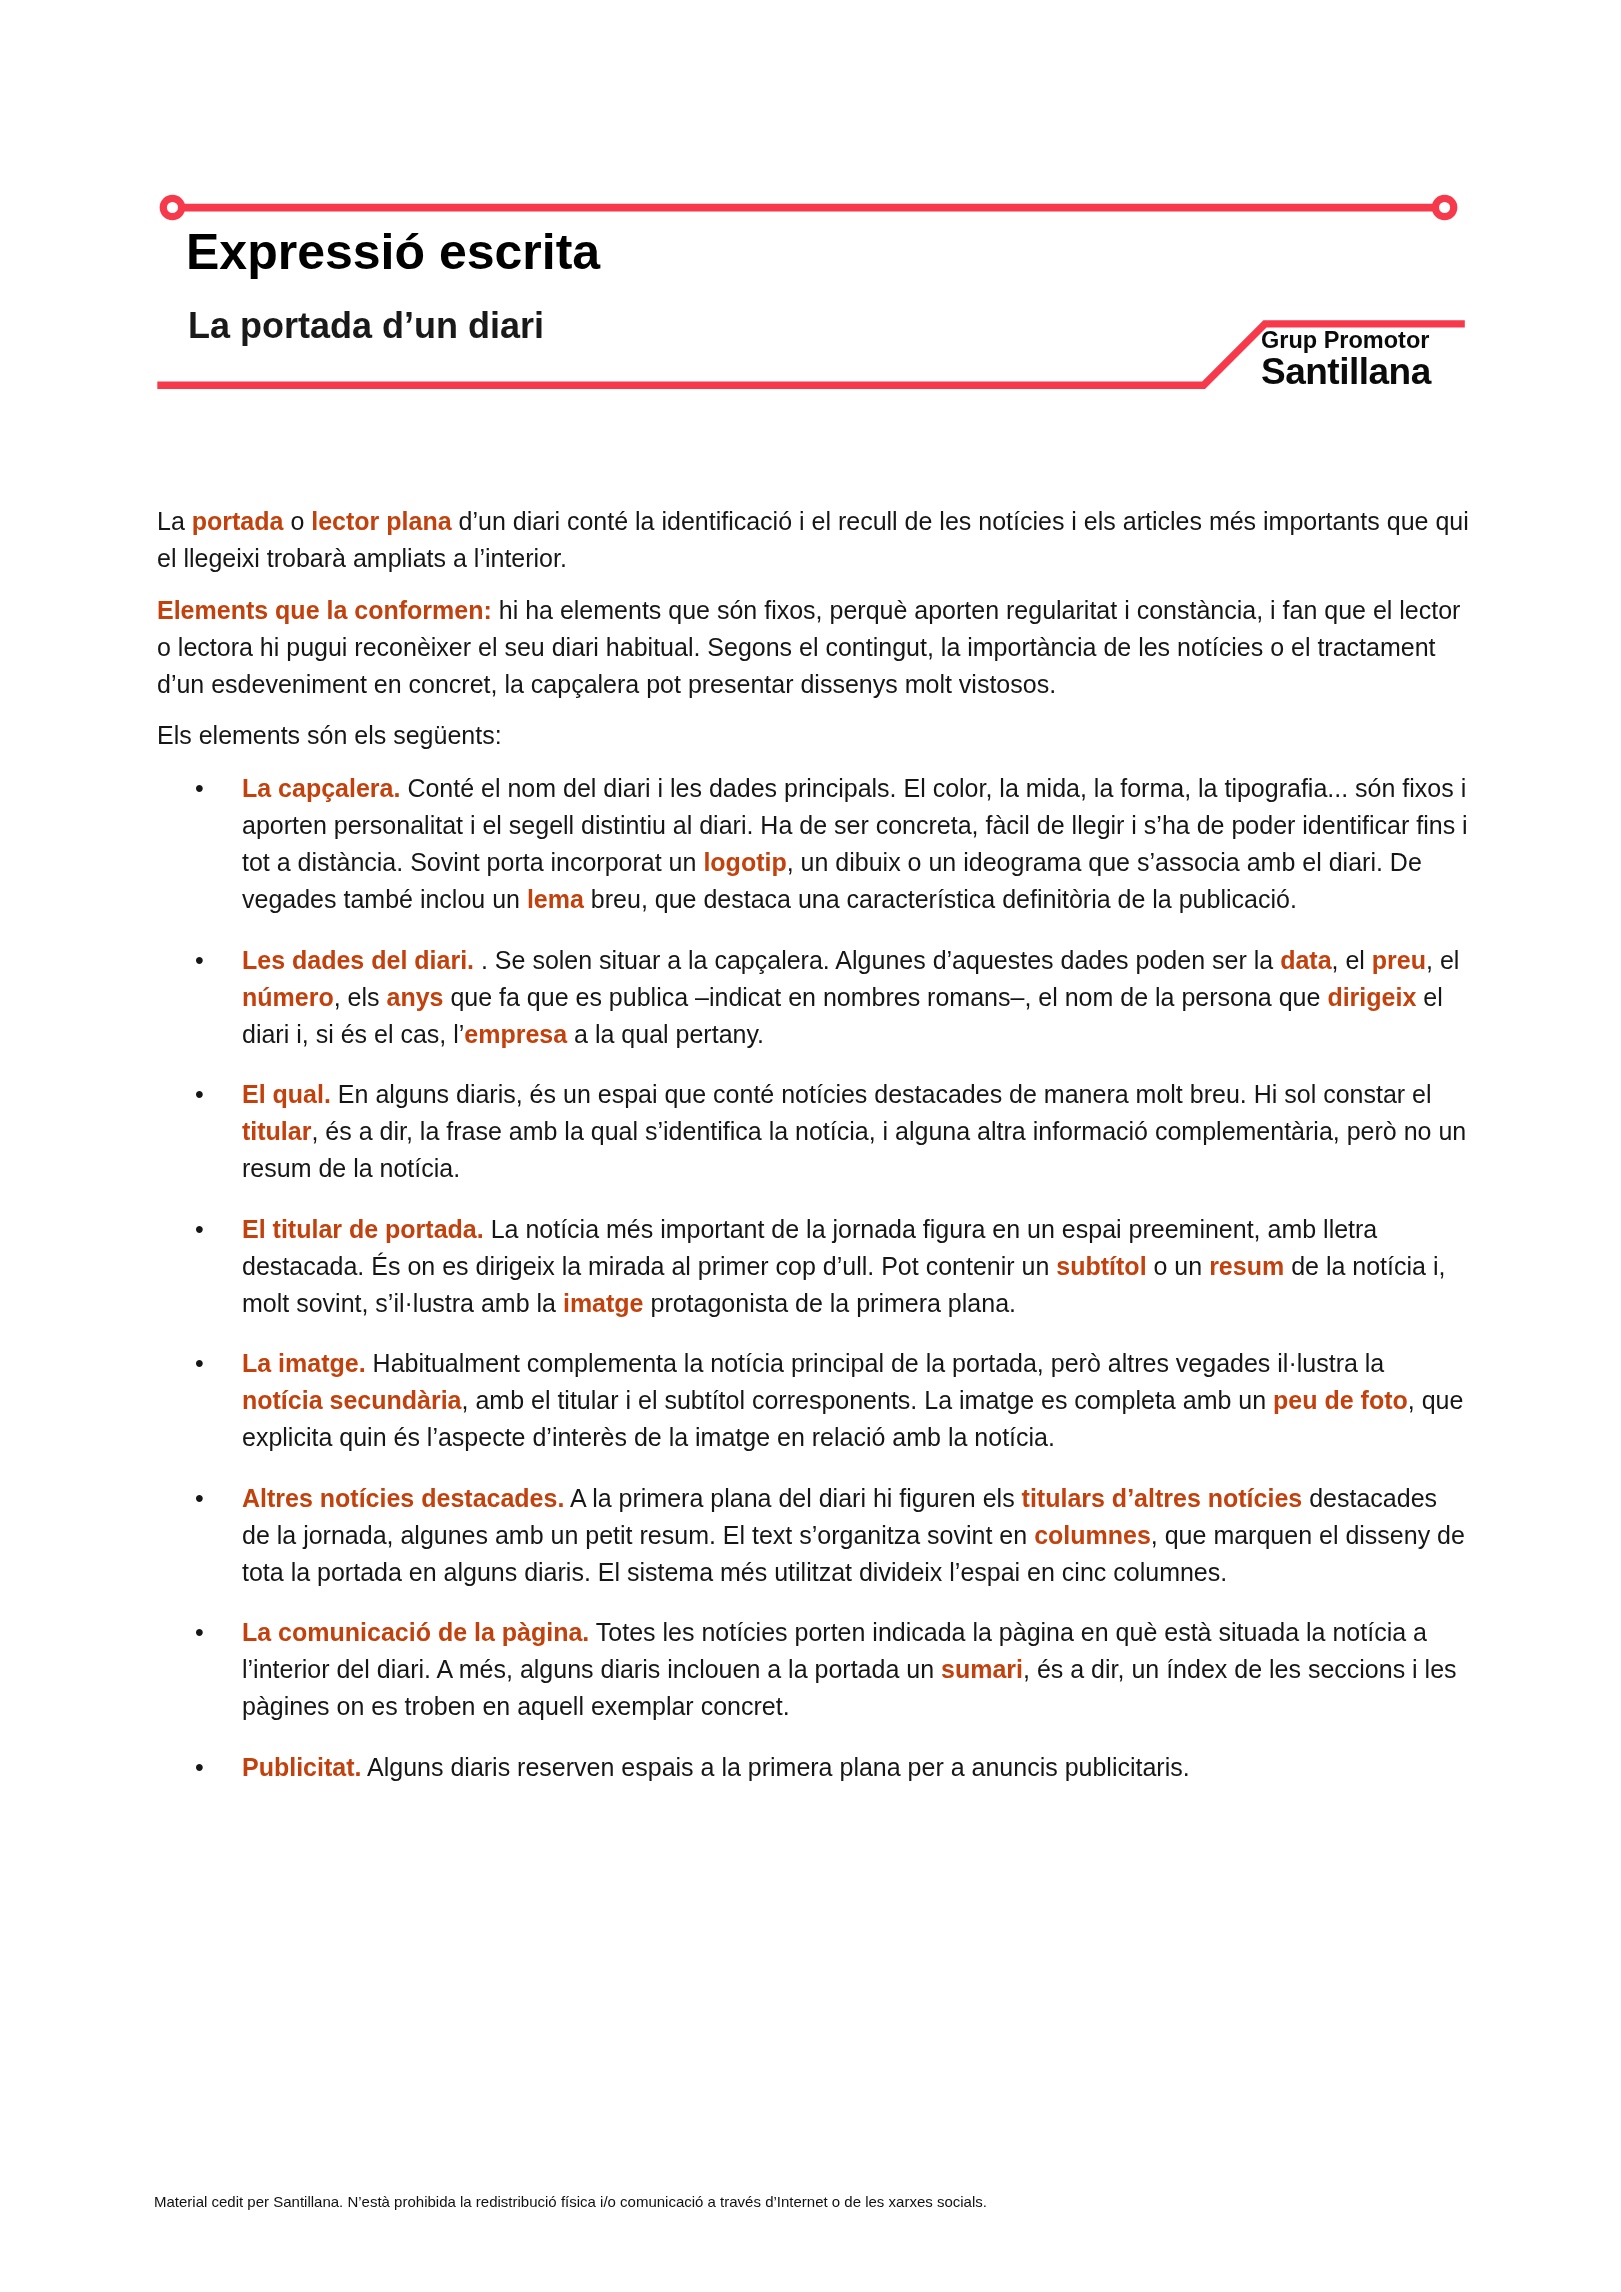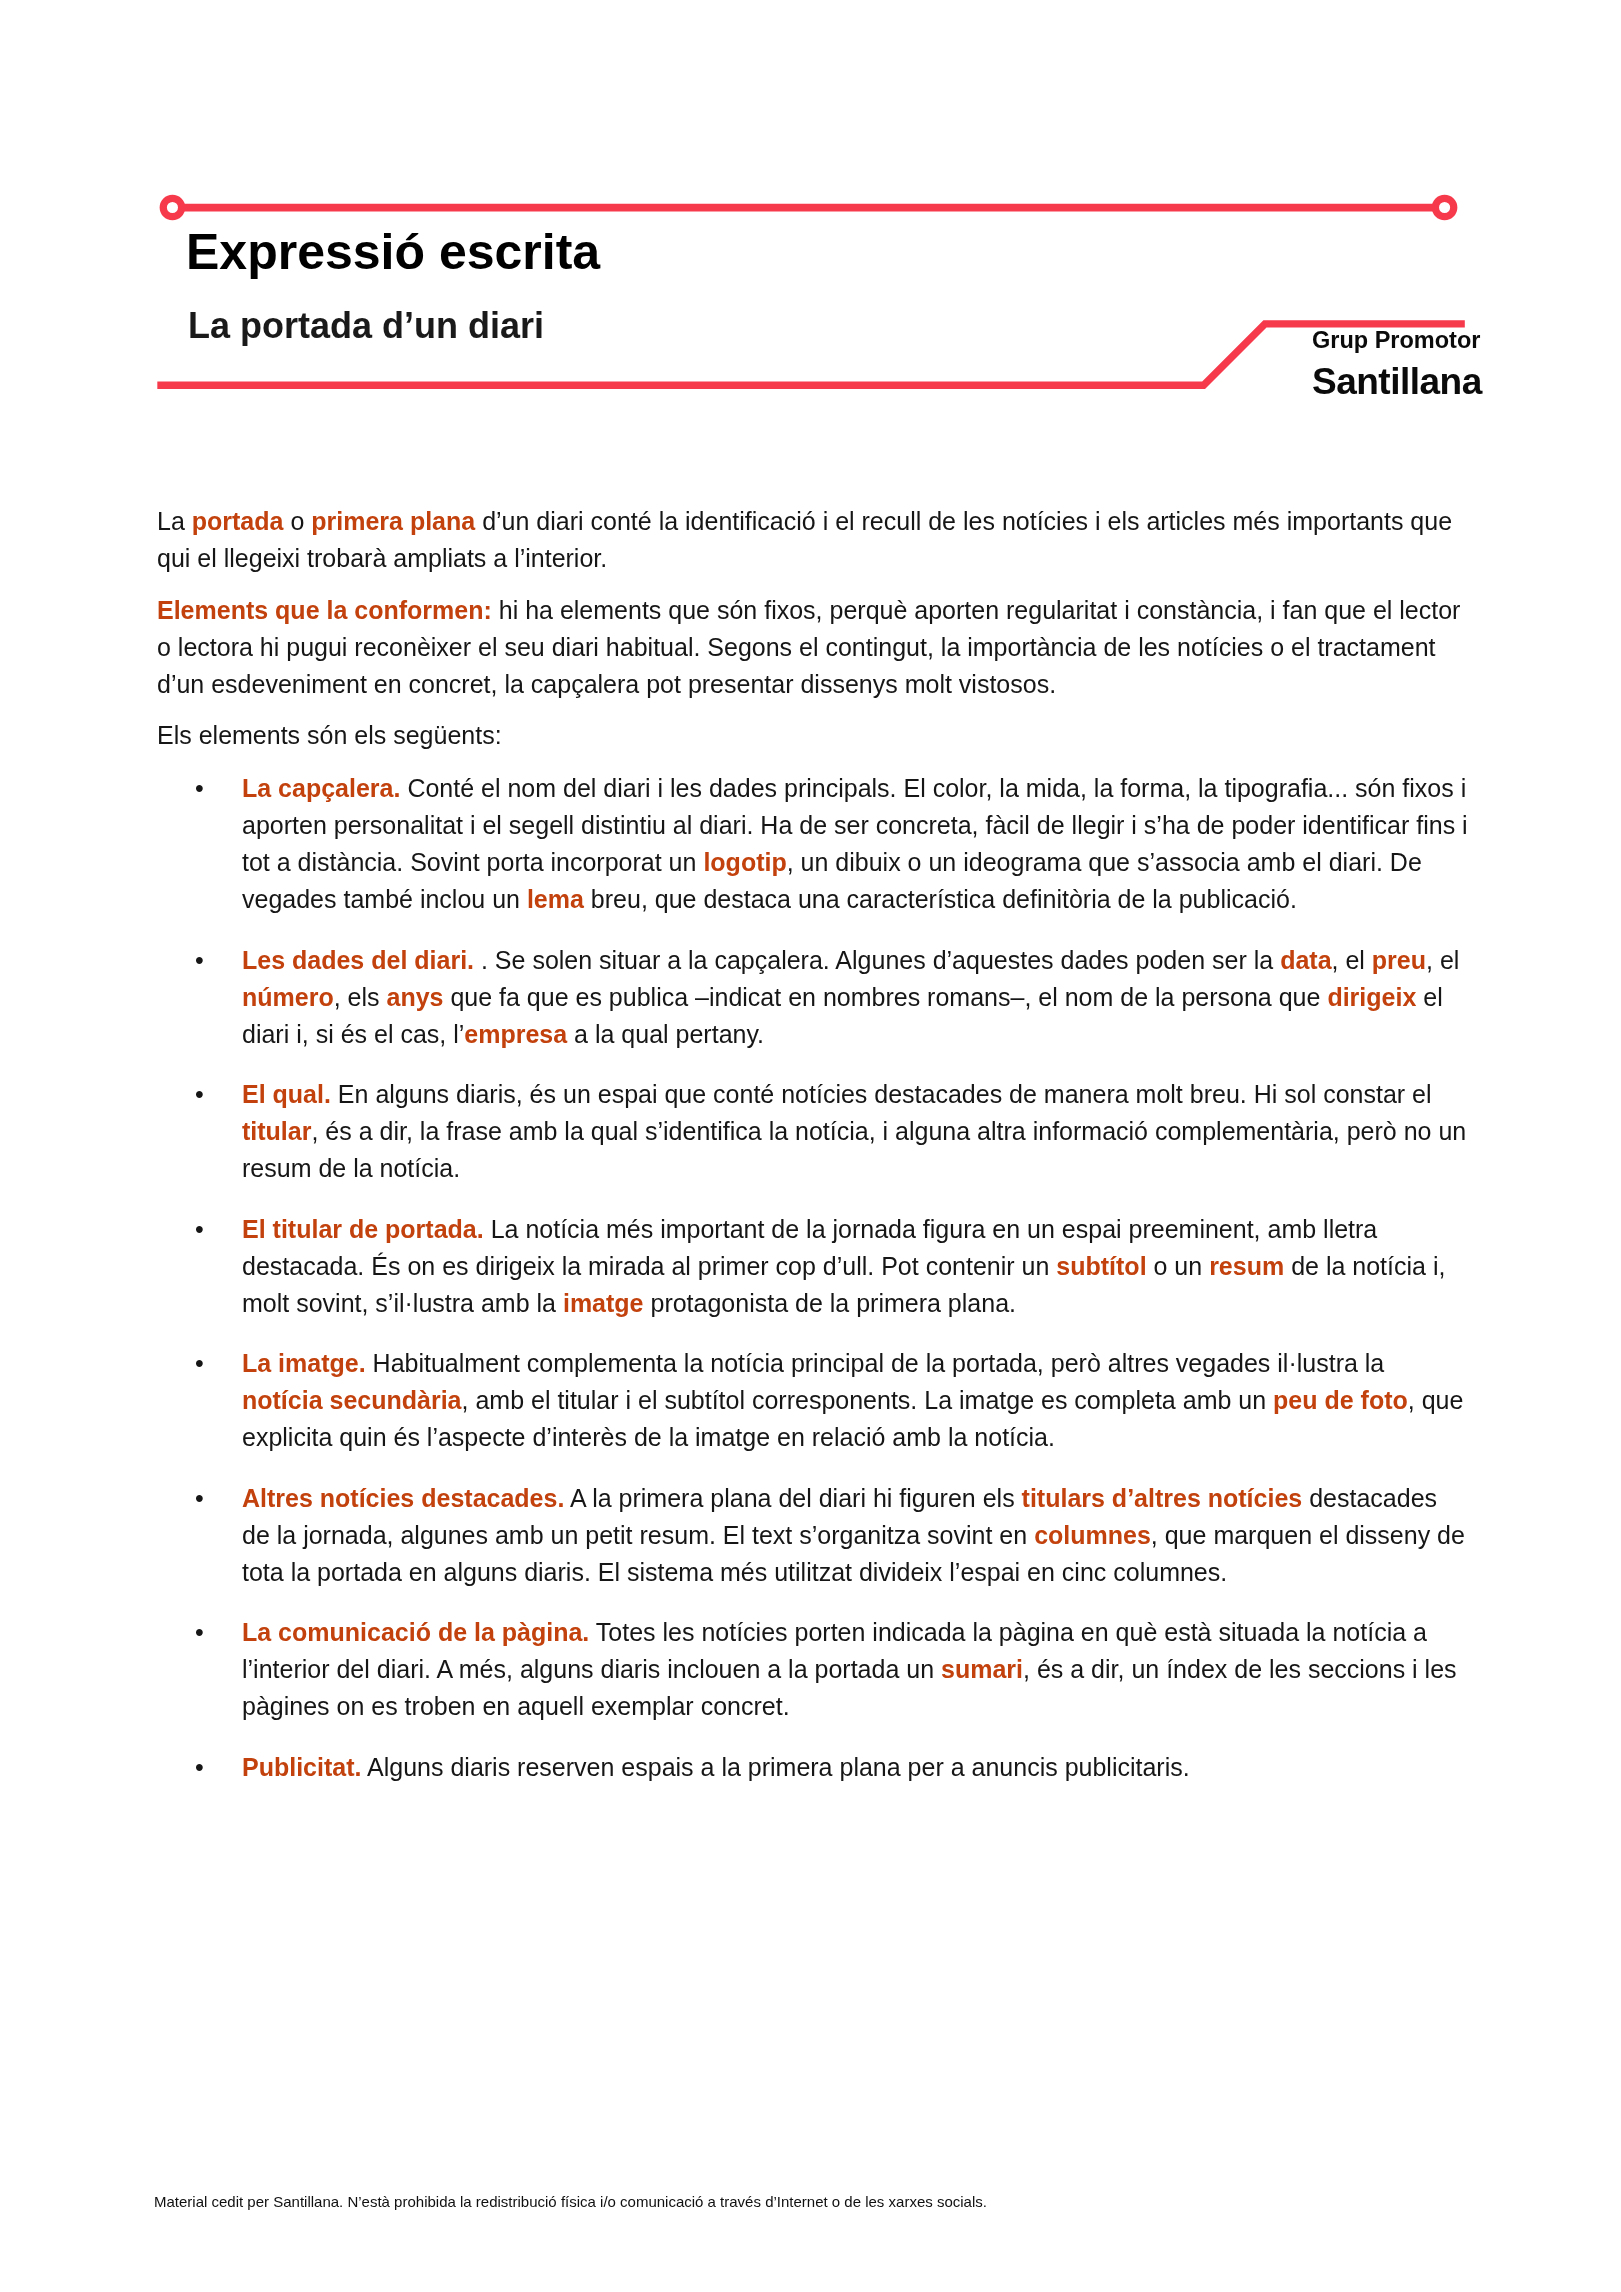--- a/index.html
+++ b/index.html
@@ -18,22 +18,22 @@
     position:absolute;left:186px;top:227px;margin:0;
     font-size:50px;font-weight:700;line-height:1;color:#000;
     letter-spacing:0px;
   }
   .page-subtitle{
     position:absolute;left:188px;top:308px;margin:0;
     font-size:36px;font-weight:700;line-height:1;color:#1a1a1a;
   }
   .brandline-svg{position:absolute;left:154px;top:317px;width:1319px;height:78px;}
   .logo{
-    position:absolute;left:1312px;top:329px;
-    display:flex;flex-direction:column;gap:10px;
+    position:absolute;left:1261px;top:329px;
+    display:flex;flex-direction:column;gap:0;
     color:#0b0b0b;
     justify-content:center;
   }
   .logo-top{font-size:23.5px;font-weight:700;line-height:1;letter-spacing:0px;}
   .logo-bottom{font-size:37px;font-weight:700;line-height:1;letter-spacing:-0.5px;}
   .body-text{
     position:absolute;left:157px;top:503px;width:1314px;
     font-size:25px;line-height:37px;color:#161616;
   }
   .body-text p{margin:0 0 14.7px 0;}
@@ -75,21 +75,21 @@
   <svg class="brandline-svg" viewBox="0 0 1346 80" xmlns="http://www.w3.org/2000/svg" aria-hidden="true">
     <polyline class="accent-stroke" points="0,70 1073,70 1136,7 1341,7" fill="none" stroke-width="7.5"></polyline>
   </svg>
 
   <div class="logo">
     <span class="logo-top">Grup Promotor</span>
     <span class="logo-bottom">Santillana</span>
   </div>
 
   <div class="body-text">
-    <p><span>La </span><span class="b">portada</span><span> o </span><span class="b">primera plana</span><span> d’un diari conté la identificació i el recull de les notícies i els articles més importants que qui el llegeixi trobarà ampliats a l’interior.</span></p>
+    <p><span>La </span><span class="b">portada</span><span> o </span><span class="b">lector plana</span><span> d’un diari conté la identificació i el recull de les notícies i els articles més importants que qui el llegeixi trobarà ampliats a l’interior.</span></p>
     <p><span class="b">Elements que la conformen:</span><span> hi ha elements que són fixos, perquè aporten regularitat i constància, i fan que el lector o lectora hi pugui reconèixer el seu diari habitual. Segons el contingut, la importància de les notícies o el tractament d’un esdeveniment en concret, la capçalera pot presentar dissenys molt vistosos.</span></p>
     <p><span>Els elements són els següents:</span></p>
 
     <ul class="bullets">
       <li><span class="b">La capçalera.</span><span> Conté el nom del diari i les dades principals. El color, la mida, la forma, la tipografia... són fixos i aporten personalitat i el segell distintiu al diari. Ha de ser concreta, fàcil de llegir i s’ha de poder identificar fins i tot a distància. Sovint porta incorporat un </span><span class="b">logotip</span><span>, un dibuix o un ideograma que s’associa amb el diari. De vegades també inclou un </span><span class="b">lema</span><span> breu, que destaca una característica definitòria de la publicació.</span></li>
       <li><span class="b">Les dades del diari.</span><span> . Se solen situar a la capçalera. Algunes d’aquestes dades poden ser la </span><span class="b">data</span><span>, el </span><span class="b">preu</span><span>, el </span><span class="b">número</span><span>, els </span><span class="b">anys</span><span> que fa que es publica –indicat en nombres romans–, el nom de la persona que </span><span class="b">dirigeix</span><span> el diari i, si és el cas, l’</span><span class="b">empresa</span><span> a la qual pertany.</span></li>
       <li><span class="b">El qual.</span><span> En alguns diaris, és un espai que conté notícies destacades de manera molt breu. Hi sol constar el </span><span class="b">titular</span><span>, és a dir, la frase amb la qual s’identifica la notícia, i alguna altra informació complementària, però no un resum de la notícia.</span></li>
       <li><span class="b">El titular de portada.</span><span> La notícia més important de la jornada figura en un espai preeminent, amb lletra destacada. És on es dirigeix la mirada al primer cop d’ull. Pot contenir un </span><span class="b">subtítol</span><span> o un </span><span class="b">resum</span><span> de la notícia i, molt sovint, s’il·lustra amb la </span><span class="b">imatge</span><span> protagonista de la primera plana.</span></li>
       <li><span class="b">La imatge.</span><span> Habitualment complementa la notícia principal de la portada, però altres vegades il·lustra la </span><span class="b">notícia secundària</span><span>, amb el titular i el subtítol corresponents. La imatge es completa amb un </span><span class="b">peu de foto</span><span>, que explicita quin és l’aspecte d’interès de la imatge en relació amb la notícia.</span></li>
       <li><span class="b">Altres notícies destacades.</span><span> A la primera plana del diari hi figuren els </span><span class="b">titulars d’altres notícies</span><span> destacades de la jornada, algunes amb un petit resum. El text s’organitza sovint en </span><span class="b">columnes</span><span>, que marquen el disseny de tota la portada en alguns diaris. El sistema més utilitzat divideix l’espai en cinc columnes.</span></li>

